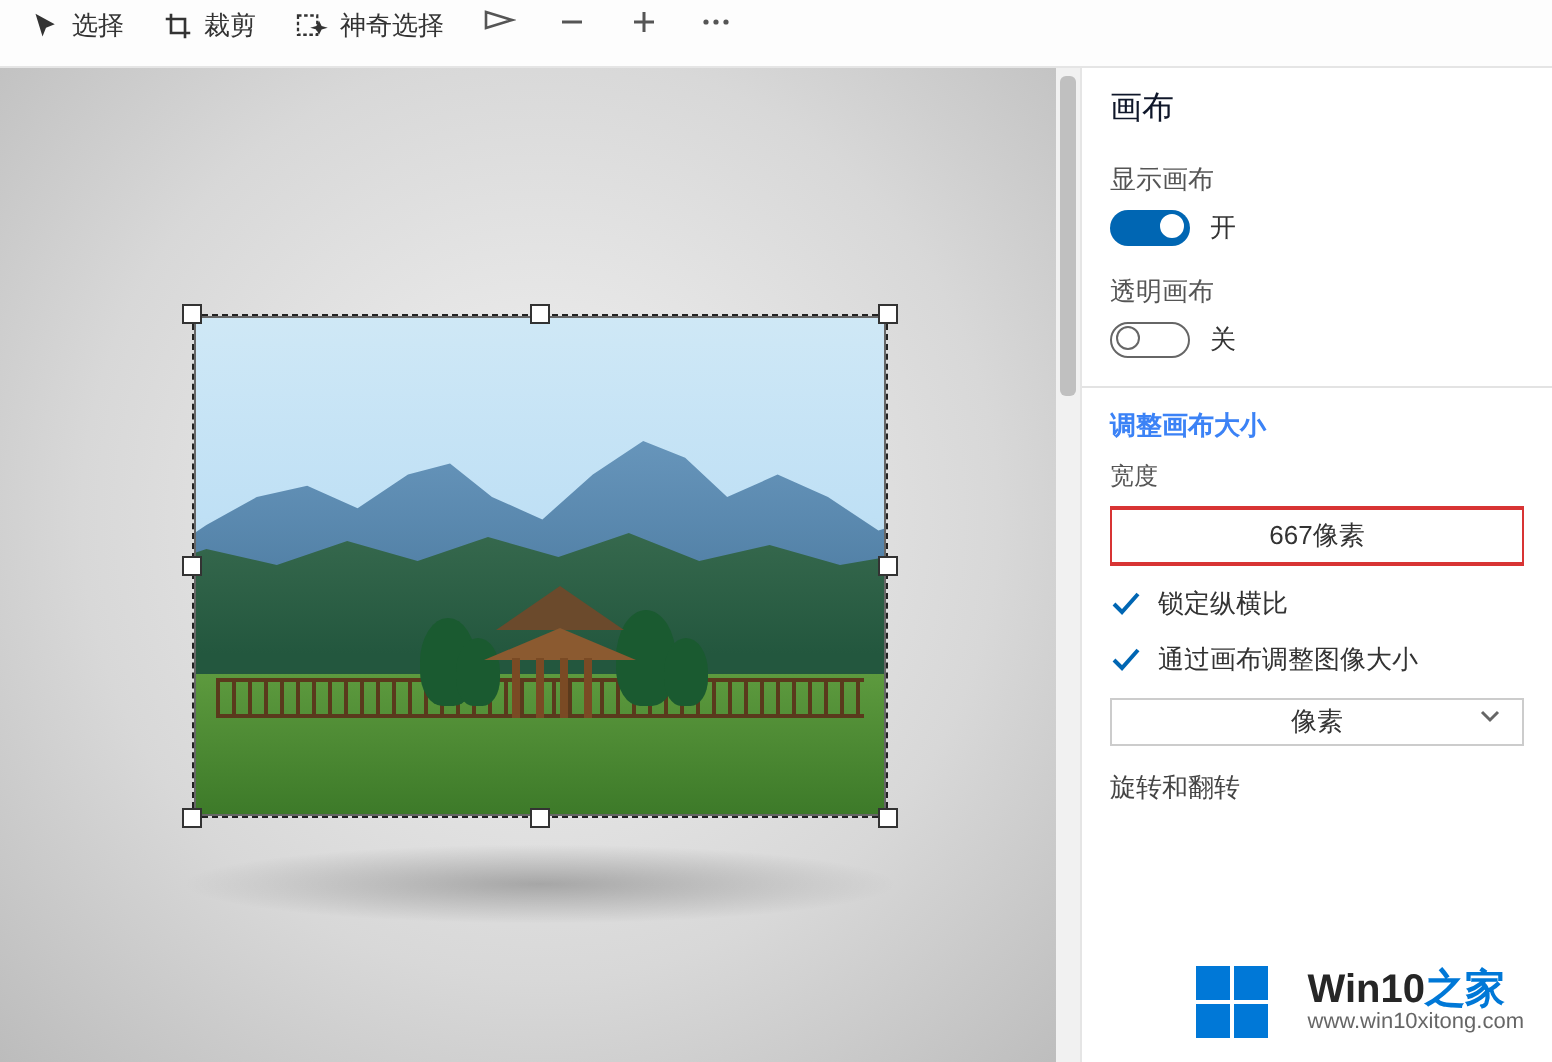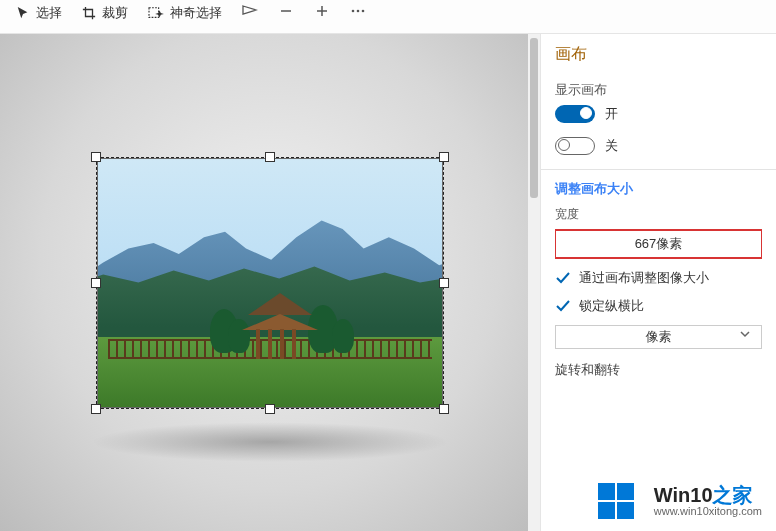--- a/index.html
+++ b/index.html
@@ -27,21 +27,21 @@
   .sel-border { position:absolute; inset:-1px; border:1px dashed #222; pointer-events:none; }
   .handle { position: absolute; width: 10px; height: 10px; background: #fff; border: 1px solid #333; }
   .h-tl{top:-6px;left:-6px}.h-tc{top:-6px;left:calc(50% - 5px)}.h-tr{top:-6px;right:-6px}
   .h-ml{top:calc(50% - 5px);left:-6px}.h-mr{top:calc(50% - 5px);right:-6px}
   .h-bl{bottom:-6px;left:-6px}.h-bc{bottom:-6px;left:calc(50% - 5px)}.h-br{bottom:-6px;right:-6px}
 
   .vscroll { position: absolute; right: 0; top: 0; bottom: 0; width: 12px; background: #f1f1f1; }
   .vscroll-thumb { position: absolute; left: 2px; right: 2px; top: 4px; height: 160px; background: #c0c0c0; border-radius: 3px; }
 
   .sidebar { width: 236px; background: #fff; border-left: 1px solid #e5e5e5; padding: 8px 14px 0 14px; font-size: 13px; color: #333; overflow: hidden; }
-  .sb-title { color: #a16207; font-size: 16px; padding: 2px 0 10px; }
+  .sb-title { color: #0f172a; font-size: 16px; padding: 2px 0 10px; }
   .sb-section-label { color: #555; margin-top: 6px; margin-bottom: 6px; }
   .toggle-row { display: flex; align-items: center; gap: 10px; margin-bottom: 14px; }
   .toggle { width: 40px; height: 18px; border-radius: 10px; position: relative; cursor: pointer; }
   .toggle.on { background: #0066b3; }
   .toggle.off { background: #fff; border: 1px solid #666; }
   .knob { position: absolute; top: 2px; width: 12px; height: 12px; border-radius: 50%; }
   .toggle.on .knob { right: 3px; background: #fff; border:1px solid #fff; }
   .toggle.off .knob { left: 2px; background: #fff; border: 1px solid #666; top:1px; }
   .divider { height: 1px; background: #e3e3e3; margin: 10px -14px; }
   .resize-heading { color: #3b82f6; margin: 10px 0 8px; font-weight: bold; }
@@ -149,20 +149,21 @@
       <div class="sb-title">画布</div>
 
       <div class="sb-section-label">显示画布</div>
       <div class="toggle-row">
         <div class="toggle on">
             <div class="knob"></div>
           </div>
         <span>开</span>
       </div>
 
+      <div class="sb-section-label">透明画布</div>
       <div class="toggle-row">
         <div class="toggle off">
             <div class="knob"></div>
           </div>
         <span>关</span>
       </div>
 
       <div class="divider"></div>
 
       <div class="resize-heading">调整画布大小</div>
@@ -170,27 +171,27 @@
         <div class="dim-col">
           <div class="dim-label">宽度</div>
           <div class="dim-box">667像素</div>
         </div>
       </div>
 
       <div class="check-row">
         <svg class="checkmark" viewBox="0 0 16 16">
             <path fill="none" stroke="#0066b3" stroke-width="2" d="M2 8l4 4 8-9"></path>
           </svg>
-        <span>通过画布调整图像大小</span>
+        <span>锁定纵横比</span>
       </div>
       <div class="check-row">
         <svg class="checkmark" viewBox="0 0 16 16">
             <path fill="none" stroke="#0066b3" stroke-width="2" d="M2 8l4 4 8-9"></path>
           </svg>
-        <span>锁定纵横比</span>
+        <span>通过画布调整图像大小</span>
       </div>
 
       <div class="unit-select">
         <span>像素</span>
         <span class="chev">
           <svg width="12" height="12" viewBox="0 0 12 12">
               <path fill="none" stroke="#666" stroke-width="1.5" d="M2 4l4 4 4-4"></path>
             </svg>
         </span>
       </div>

